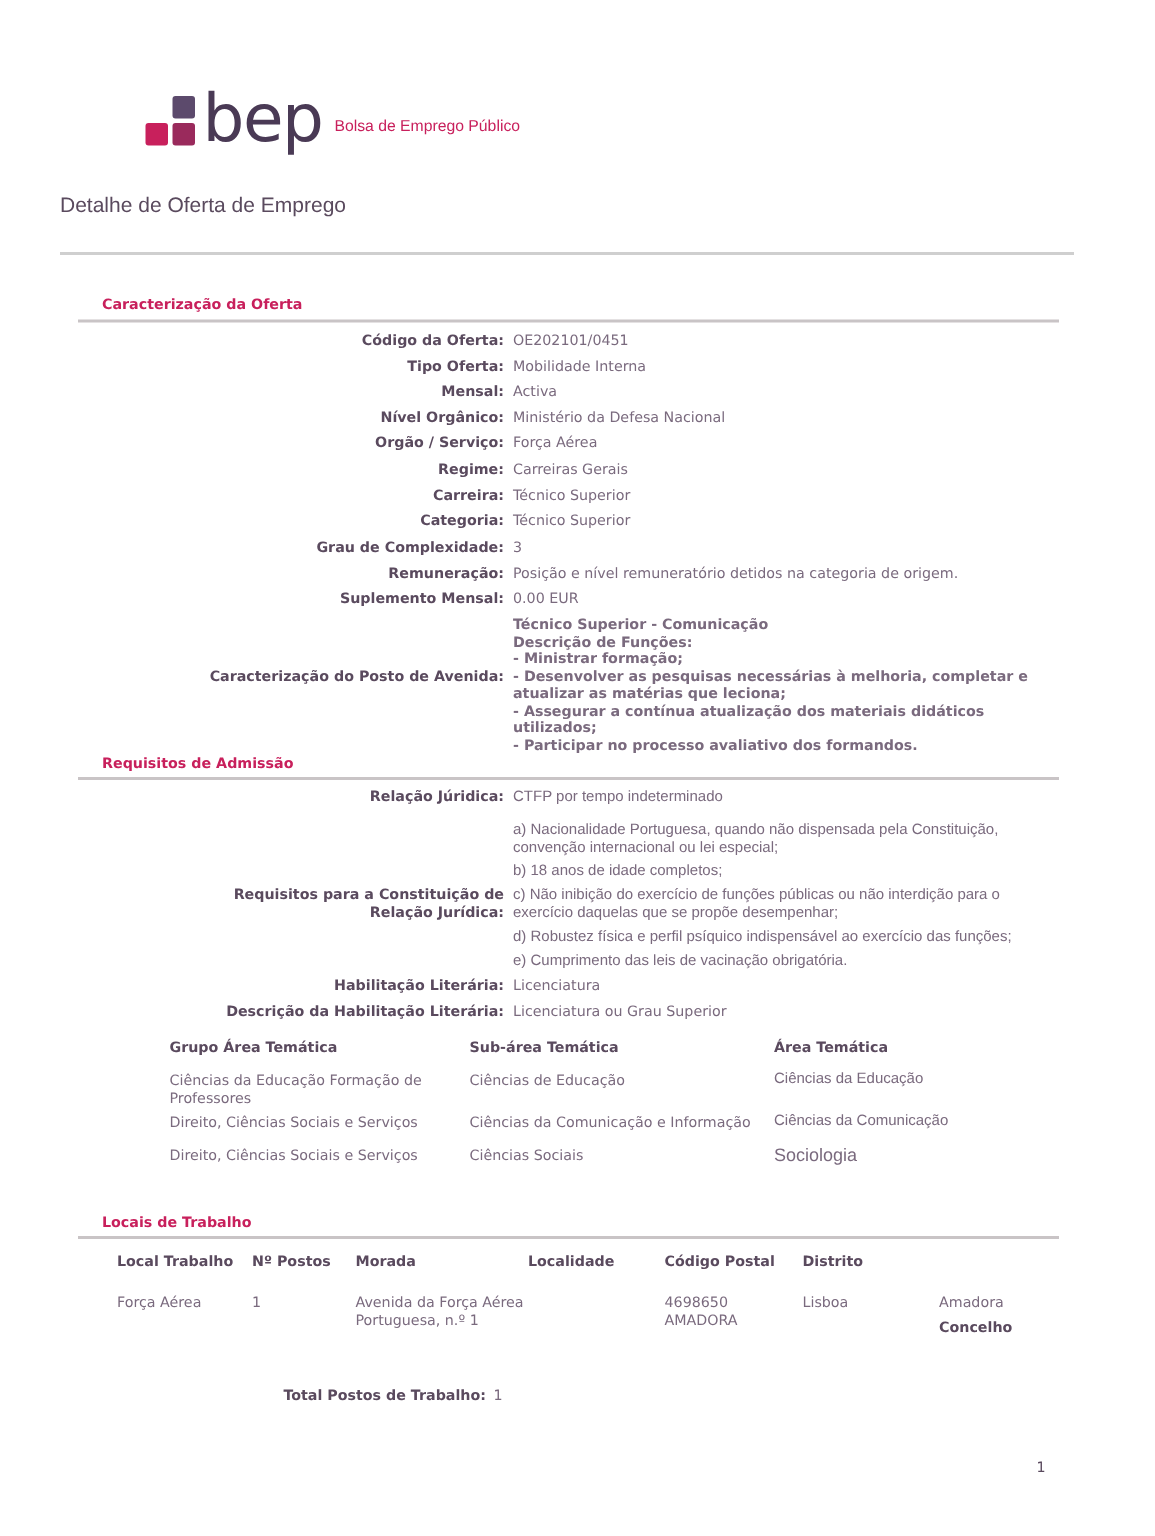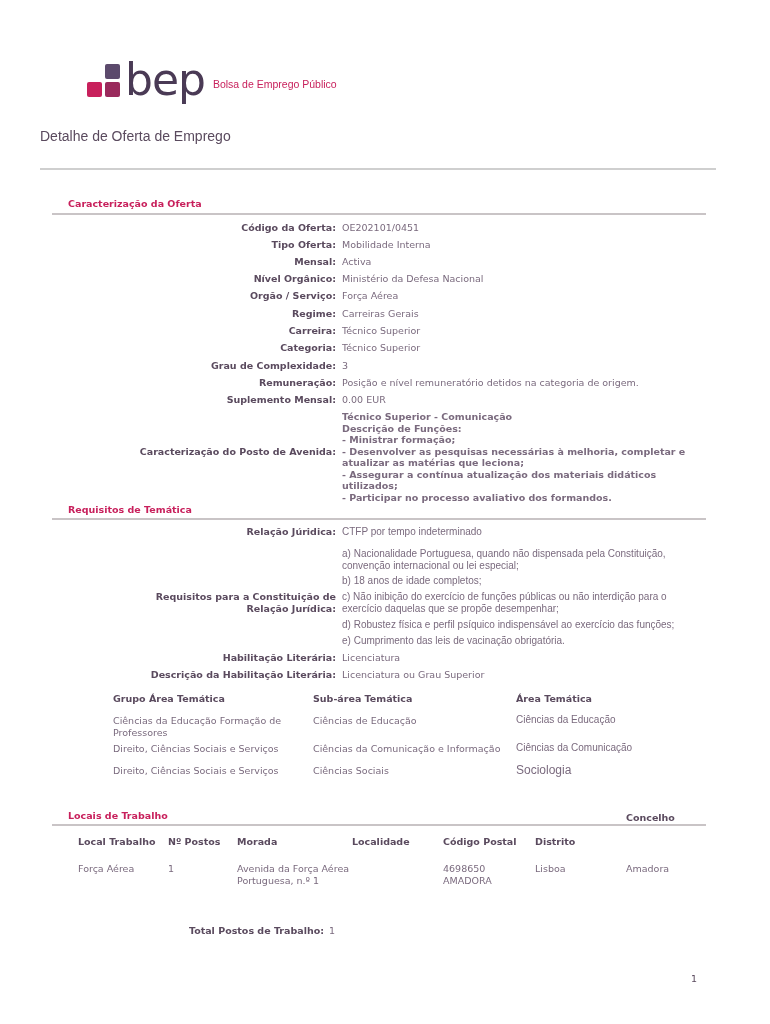--- a/index.html
+++ b/index.html
@@ -1,18 +1,18 @@
 <!DOCTYPE html>
 <html><head>
 <meta charset="utf-8">
 <style>
   html, body { margin: 0; padding: 0; background: #ffffff; }
   body { width: 770px; height: 1024px; position: relative; overflow: hidden;
          font-family: "DejaVu Sans", sans-serif; color: #5a4a5a; }
-  .logo { position: absolute; left: 87px; top: 58px; height: 40px; display: flex; align-items: flex-end; }
+  .logo { position: absolute; left: 97px; top: 58px; height: 40px; display: flex; align-items: flex-end; }
   .logo-squares { position: relative; width: 34px; height: 34px; margin-right: 4px; }
   .sq { position: absolute; width: 15px; height: 15px; border-radius: 2px; }
   .sq-tr { left: 18px; top: 0; background: #5c4a6c; }
   .sq-bl { left: 0; top: 18px; background: #c8205c; }
   .sq-br { left: 18px; top: 18px; background: #9a2a5c; }
   .logo-word { font-family: "DejaVu Sans", sans-serif; font-size: 44px; line-height: 36px; color: #4a3a55; letter-spacing: -1px; }
   .logo-sub { font-family: "Liberation Sans", sans-serif; font-size: 10.5px; color: #c8205c; margin-left: 8px; margin-bottom: 8px; }
 
   .page-title { position: absolute; left: 40px; top: 128px; font-family: "Liberation Sans", sans-serif; font-size: 14px; color: #5a4a5e; }
   .title-rule { position: absolute; left: 40px; top: 168px; width: 676px; height: 2px; background: #cfcfcf; }
@@ -97,21 +97,21 @@
 <div class="field" style="top:411px">
   <span class="lbl" style="top:35px">Caracterização do Posto de Avenida:</span>
   <span class="val multi" style="width:350px; line-height:11.5px">Técnico Superior - Comunicação
 Descrição de Funções:
 - Ministrar formação;
 - Desenvolver as pesquisas necessárias à melhoria, completar e atualizar as matérias que leciona;
 - Assegurar a contínua atualização dos materiais didáticos utilizados;
 - Participar no processo avaliativo dos formandos.</span>
 </div>
 
-<div class="section-head" style="top:504px">Requisitos de Temática</div>
+<div class="section-head" style="top:504px">Requisitos de Admissão</div>
 <div class="section-rule" style="top:518px"></div>
 
 <div class="field" style="top:526px">
   <span class="lbl">Relação Júridica:</span>
   <span class="val sans">CTFP por tempo indeterminado</span>
 </div>
 
 <div class="field" style="top:548px">
   <span class="val sans" style="width:345px">a) Nacionalidade Portuguesa, quando não dispensada pela Constituição, convenção internacional ou lei especial;</span>
 </div>
@@ -163,21 +163,21 @@
 <div class="section-head" style="top:810px">Locais de Trabalho</div>
 <div class="section-rule" style="top:824px"></div>
 
 <div>
   <div class="th" style="left:78px; top:836px">Local Trabalho</div>
   <div class="th" style="left:168px; top:836px">Nº Postos</div>
   <div class="th" style="left:237px; top:836px">Morada</div>
   <div class="th" style="left:352px; top:836px">Localidade</div>
   <div class="th" style="left:443px; top:836px">Código Postal</div>
   <div class="th" style="left:535px; top:836px">Distrito</div>
-  <div class="th" style="left:626px; top:812px">Concelho</div>
+  <div class="th" style="left:626px; top:880px">Concelho</div>
 
   <div>
     <div class="td" style="left:78px; top:863px">Força Aérea</div>
     <div class="td" style="left:168px; top:863px">1</div>
     <div class="td" style="left:237px; top:863px; width:118px">Avenida da Força Aérea Portuguesa, n.º 1</div>
     <div class="td" style="left:352px; top:863px"></div>
     <div class="td" style="left:443px; top:863px; width:50px">4698650 AMADORA</div>
     <div class="td" style="left:535px; top:863px">Lisboa</div>
     <div class="td" style="left:626px; top:863px">Amadora</div>
   </div>

